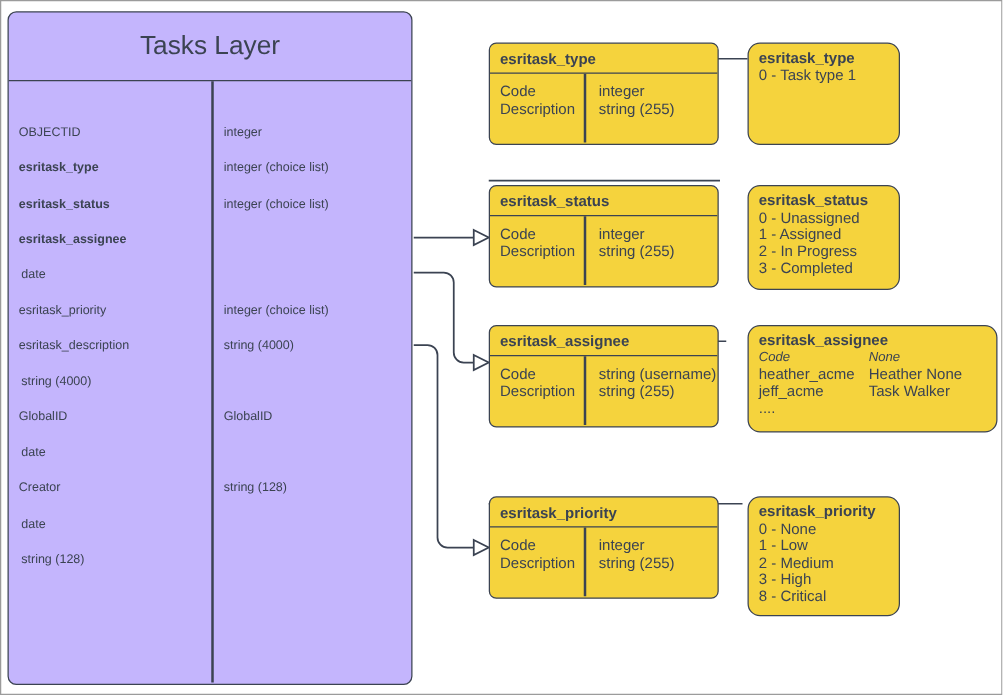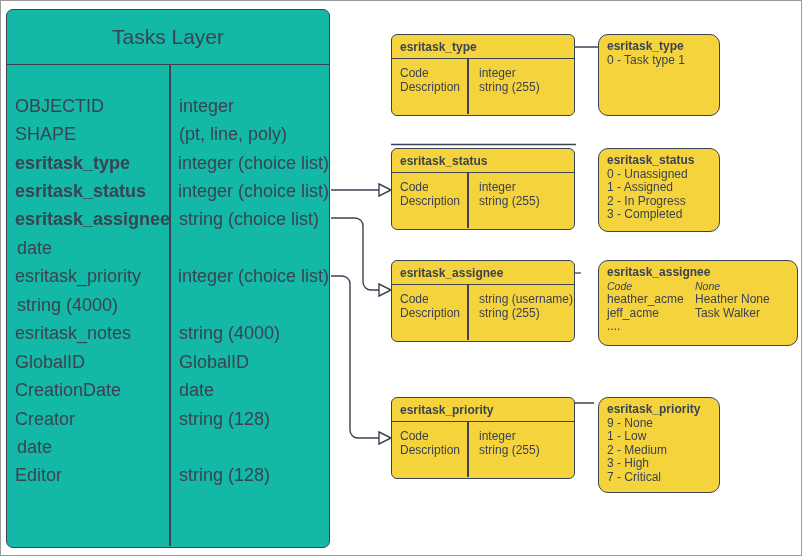--- a/index.html
+++ b/index.html
@@ -4,30 +4,30 @@
 <style>
   html,body { margin:0; padding:0; background:#ffffff; }
   .canvas {
     position:relative; width:802px; height:556px; box-sizing:border-box;
     background:#ffffff; border:1px solid #9b9b9b; overflow:hidden;
     font-family:"Liberation Sans", sans-serif; color:#3b4352;
   }
   
   .ftable {
     position:absolute; left:5px; top:8px; width:324px; height:539px;
-    box-sizing:border-box; background:#14b8a6;
+    box-sizing:border-box; background:#c4b5fd;
     border:1.5px solid #3b4352; border-radius:7px;
   }
   .ftable-title {
     height:54px; display:flex; align-items:center; justify-content:center;
     font-size:21px; border-bottom:1.5px solid #3b4352;
   }
   .ftable-body { position:relative; height:481px; padding-top:27px; box-sizing:border-box; }
   .ftable-divider { position:absolute; left:162px; top:0; bottom:0; width:1.5px; background:#3b4352; }
-  .frow { display:flex; height:28.45px; align-items:center; font-size:18px; }
+  .frow { display:flex; height:28.45px; align-items:center; font-size:10px; }
   .fname { width:162px; padding-left:8px; box-sizing:border-box; white-space:nowrap; }
   .ftype { padding-left:10px; white-space:nowrap; }
   .bold { font-weight:bold; }
 
   
   .mbox {
     position:absolute; left:390px; width:184px; height:82px; box-sizing:border-box;
     background:#f5d33d; border:1.5px solid #3b4352; border-radius:6px; overflow:hidden;
   }
   .mbox-title {
@@ -67,66 +67,59 @@
 
   <div class="ftable">
     <div class="ftable-title">Tasks Layer</div>
     <div class="ftable-body">
       <div class="ftable-divider"></div>
       <div class="frow">
           <span class="fname">OBJECTID</span>
           <span class="ftype">integer</span>
         </div>
       <div class="frow">
-          <span class="fname">SHAPE</span>
-          <span class="ftype">(pt, line, poly)</span>
-        </div>
-      <div class="frow">
           <span class="fname bold">esritask_type</span>
           <span class="ftype">integer (choice list)</span>
         </div>
       <div class="frow">
           <span class="fname bold">esritask_status</span>
           <span class="ftype">integer (choice list)</span>
         </div>
       <div class="frow">
           <span class="fname bold">esritask_assignee</span>
-          <span class="ftype">string (choice list)</span>
         </div>
       <div class="frow">
           <span class="ftype">date</span>
         </div>
       <div class="frow">
           <span class="fname">esritask_priority</span>
           <span class="ftype">integer (choice list)</span>
         </div>
       <div class="frow">
+          <span class="fname">esritask_description</span>
           <span class="ftype">string (4000)</span>
         </div>
       <div class="frow">
-          <span class="fname">esritask_notes</span>
           <span class="ftype">string (4000)</span>
         </div>
       <div class="frow">
           <span class="fname">GlobalID</span>
           <span class="ftype">GlobalID</span>
         </div>
       <div class="frow">
-          <span class="fname">CreationDate</span>
           <span class="ftype">date</span>
         </div>
       <div class="frow">
           <span class="fname">Creator</span>
           <span class="ftype">string (128)</span>
         </div>
       <div class="frow">
           <span class="ftype">date</span>
         </div>
       <div class="frow">
-          <span class="fname">Editor</span>
           <span class="ftype">string (128)</span>
         </div>
     </div>
   </div>
 
   <svg class="connector-layer" width="802" height="556">
 
     <path d="M330 189 H378" fill="none" stroke="#3b4352" stroke-width="1.4"></path>
     <polygon points="378,183 390,189 378,195" fill="#ffffff" stroke="#3b4352" stroke-width="1.4"></polygon>
 
@@ -223,20 +216,20 @@
       <div>heather_acme</div>
       <div>Heather None</div>
       <div>jeff_acme</div>
       <div>Task Walker</div>
     </div>
     <div>....</div>
   </div>
 
   <div class="vbox v-priority">
     <div class="vbox-title">esritask_priority</div>
-    <div class="vitem">9 - None</div>
+    <div class="vitem">0 - None</div>
     <div class="vitem">1 - Low</div>
     <div class="vitem">2 - Medium</div>
     <div class="vitem">3 - High</div>
-    <div class="vitem">7 - Critical</div>
+    <div class="vitem">8 - Critical</div>
   </div>
 
 </div>
 
 </body></html>

